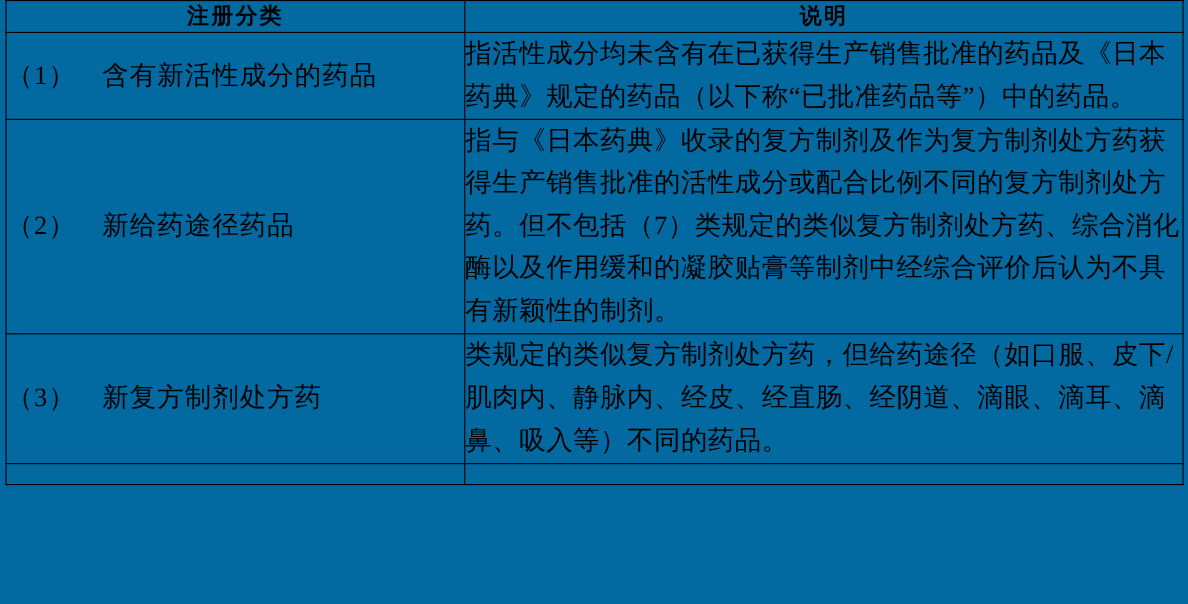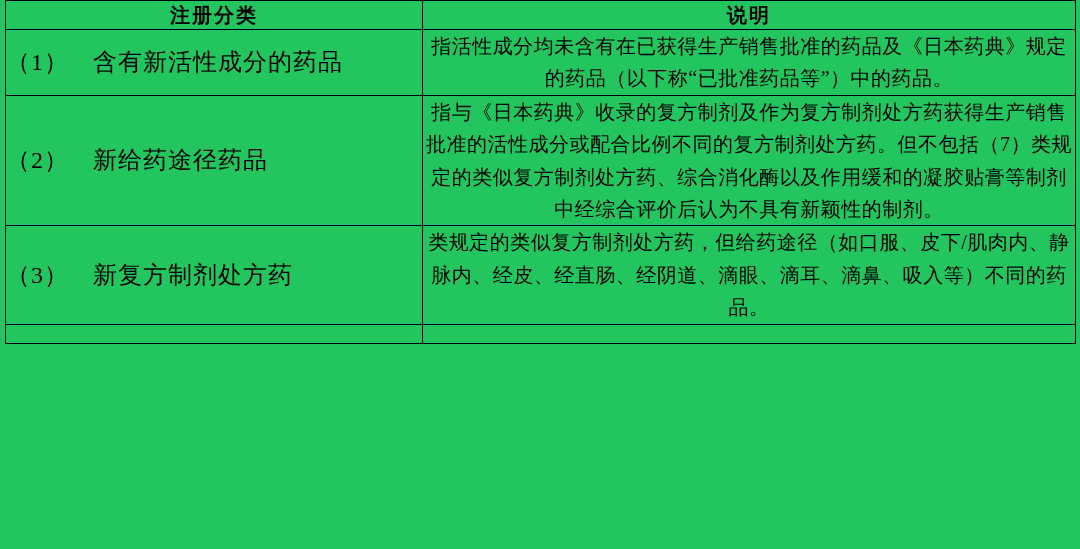--- a/index.html
+++ b/index.html
@@ -11,21 +11,21 @@
     width: 1080px;
     height: 549px;
     overflow: hidden;
     font-family: "Liberation Serif", "DejaVu Serif", serif;
     color: #000000;
   }
   .page {
     width: 1080px;
     height: 549px;
     position: relative;
-    background: #22c55e;
+    background: #0369a1;
     box-sizing: border-box;
   }
   table.reg-table {
     border-collapse: collapse;
     width: 1070px;
     margin: 0 0 0 5px;
     table-layout: fixed;
   }
   table.reg-table col.col-category { width: 417px; }
   table.reg-table col.col-desc { width: 653px; }
@@ -58,24 +58,24 @@
   }
   .cat-gap {
     display: inline-block;
     width: 24px;
   }
   .cat-text {
     display: inline;
   }
   
   .desc-cell {
-    font-size: 20px;
+    font-size: 24px;
     line-height: 1.62;
     padding: 16px 16px 16px 18px;
-    text-align: center;
+    text-align: left;
     letter-spacing: 0.5px;
   }
   .desc-cell p {
     margin: 0;
   }
   
   .row-partial .cat-cell,
   .row-partial .desc-cell {
     height: 12px;
     padding-top: 6px;

